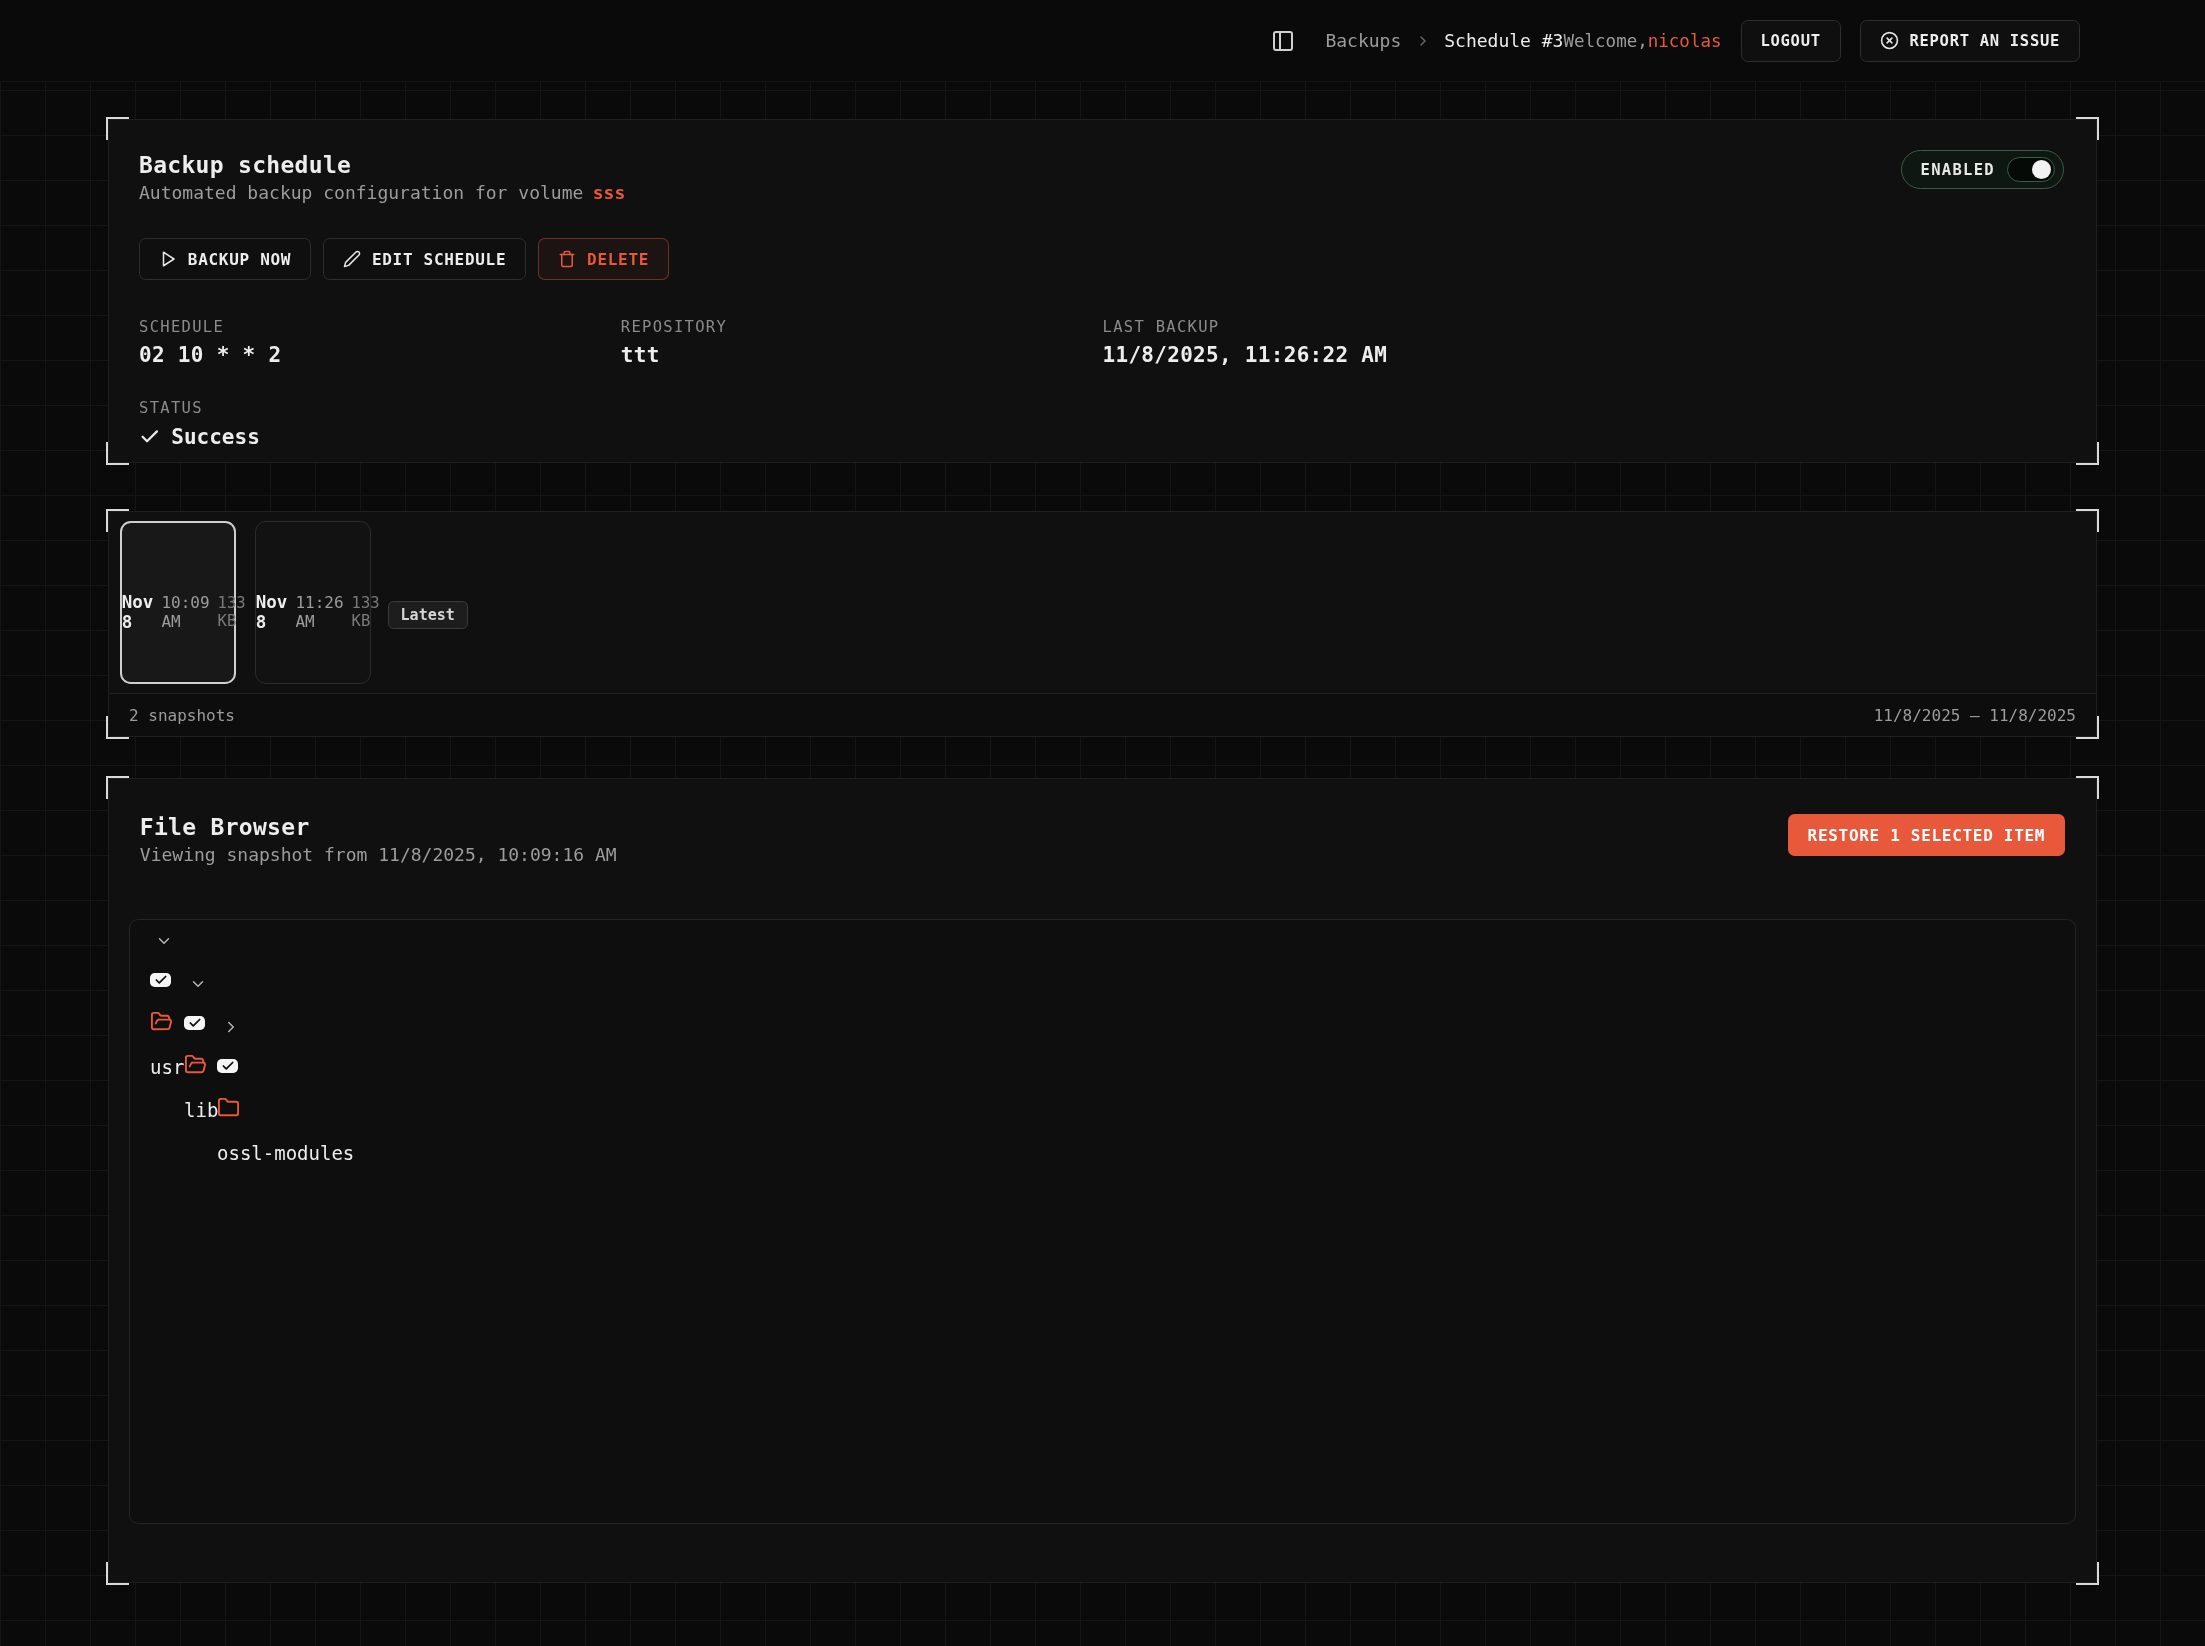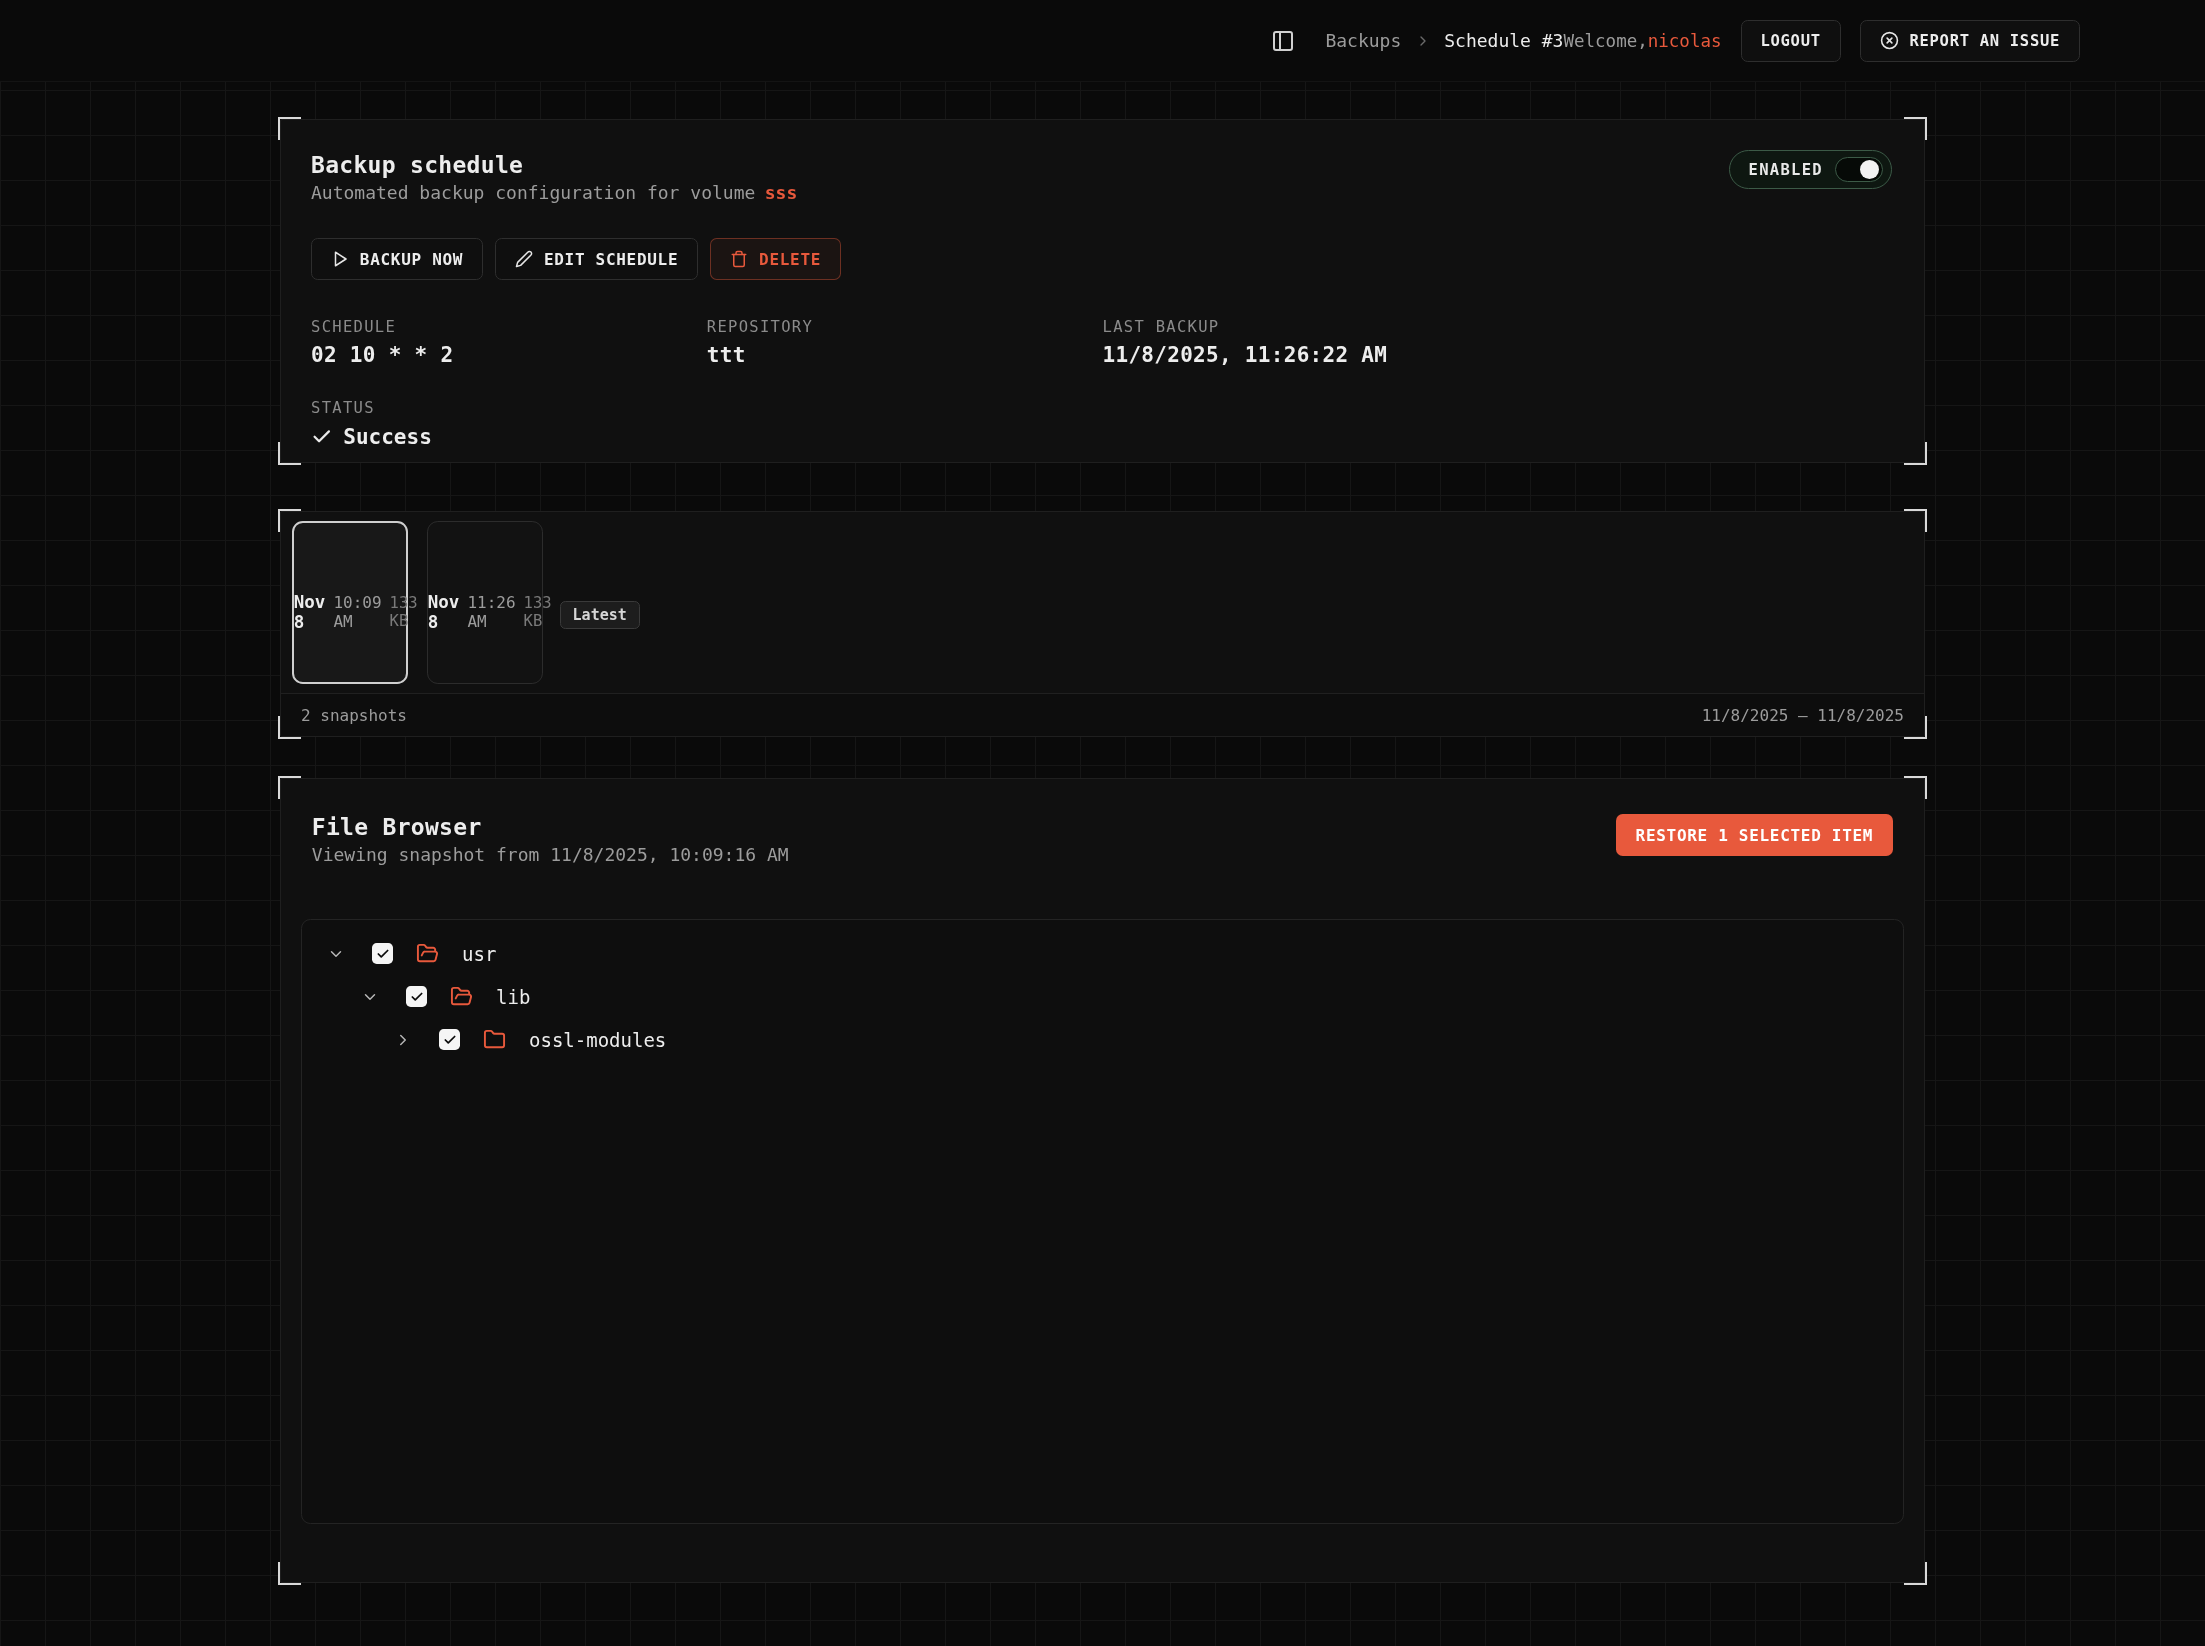--- a/index.html
+++ b/index.html
@@ -44,21 +44,21 @@
   .welcome{font-size:17.5px;color:var(--muted);}
   .welcome .accent{color:var(--accent);}
   .btn-outline{
     height:42px;padding:0 19px;display:inline-flex;align-items:center;gap:10.8px;
     background:#0f0f0f;border:1.3px solid var(--border);border-radius:6.7px;
     color:var(--text);font-family:inherit;font-size:15.5px;font-weight:bold;letter-spacing:0.7px;cursor:pointer;
   }
   .btn-outline svg{width:19px;height:19px;stroke:#e6e6e6;}
 
   
-  main{width:1645px;margin:37px auto 0;}
+  main{width:1989px;margin:37px auto 0;}
   .card{position:relative;background:var(--card);border:1.3px solid var(--card-border);border-radius:2px;}
   .bk{position:absolute;width:23px;height:23px;pointer-events:none;}
   .bk.tl{top:-2.7px;left:-2.7px;border-top:2.7px solid #d9d9d9;border-left:2.7px solid #d9d9d9;}
   .bk.tr{top:-2.7px;right:-2.7px;border-top:2.7px solid #d9d9d9;border-right:2.7px solid #d9d9d9;}
   .bk.bl{bottom:-2.7px;left:-2.7px;border-bottom:2.7px solid #d9d9d9;border-left:2.7px solid #d9d9d9;}
   .bk.br{bottom:-2.7px;right:-2.7px;border-bottom:2.7px solid #d9d9d9;border-right:2.7px solid #d9d9d9;}
 
   
   .sched-card{height:344px;padding:32px 30px 27px;}
   .card-title{font-size:23px;font-weight:bold;letter-spacing:0.3px;}
@@ -108,21 +108,21 @@
   }
 
   
   .fb-card{margin-top:41px;height:805px;padding:35px 20px 59px;}
   .fb-head{display:flex;align-items:flex-start;justify-content:space-between;padding:0 10.8px;}
   .btn-restore{
     height:42px;padding:0 20px;background:var(--accent);border:none;border-radius:6.7px;
     color:#fff;font-family:inherit;font-size:16px;font-weight:bold;letter-spacing:0.7px;cursor:pointer;margin-left:12px;
   }
   .tree-panel{margin-top:54px;height:605px;border:1.3px solid #242424;border-radius:9.4px;background:#0e0e0e;padding:12px 0;overflow:hidden;}
-  .tree-row{height:43px;display:flex;align-items:center;gap:23px;font-size:19px;cursor:pointer;}
+  .tree-row{height:43px;display:flex;align-items:flex-start;gap:23px;font-size:19px;cursor:pointer;flex-direction:column;}
   .lvl0{padding-left:20px;}
   .lvl1{padding-left:54px;}
   .lvl2{padding-left:87px;}
   .chev{width:27px;height:27px;display:flex;align-items:center;justify-content:center;background:transparent;border:none;cursor:pointer;}
   .chev svg{width:18px;height:18px;stroke:#b5b5b5;}
   .cbx{width:21px;height:21px;border-radius:4.7px;background:#f5f5f5;border:none;display:flex;align-items:center;justify-content:center;cursor:pointer;}
   .cbx svg{width:14px;height:14px;stroke:#0a0a0a;}
   .folder{display:flex;align-items:center;}
   .folder svg{width:23px;height:23px;stroke:var(--accent);}
   .tree-label{color:var(--text);}

